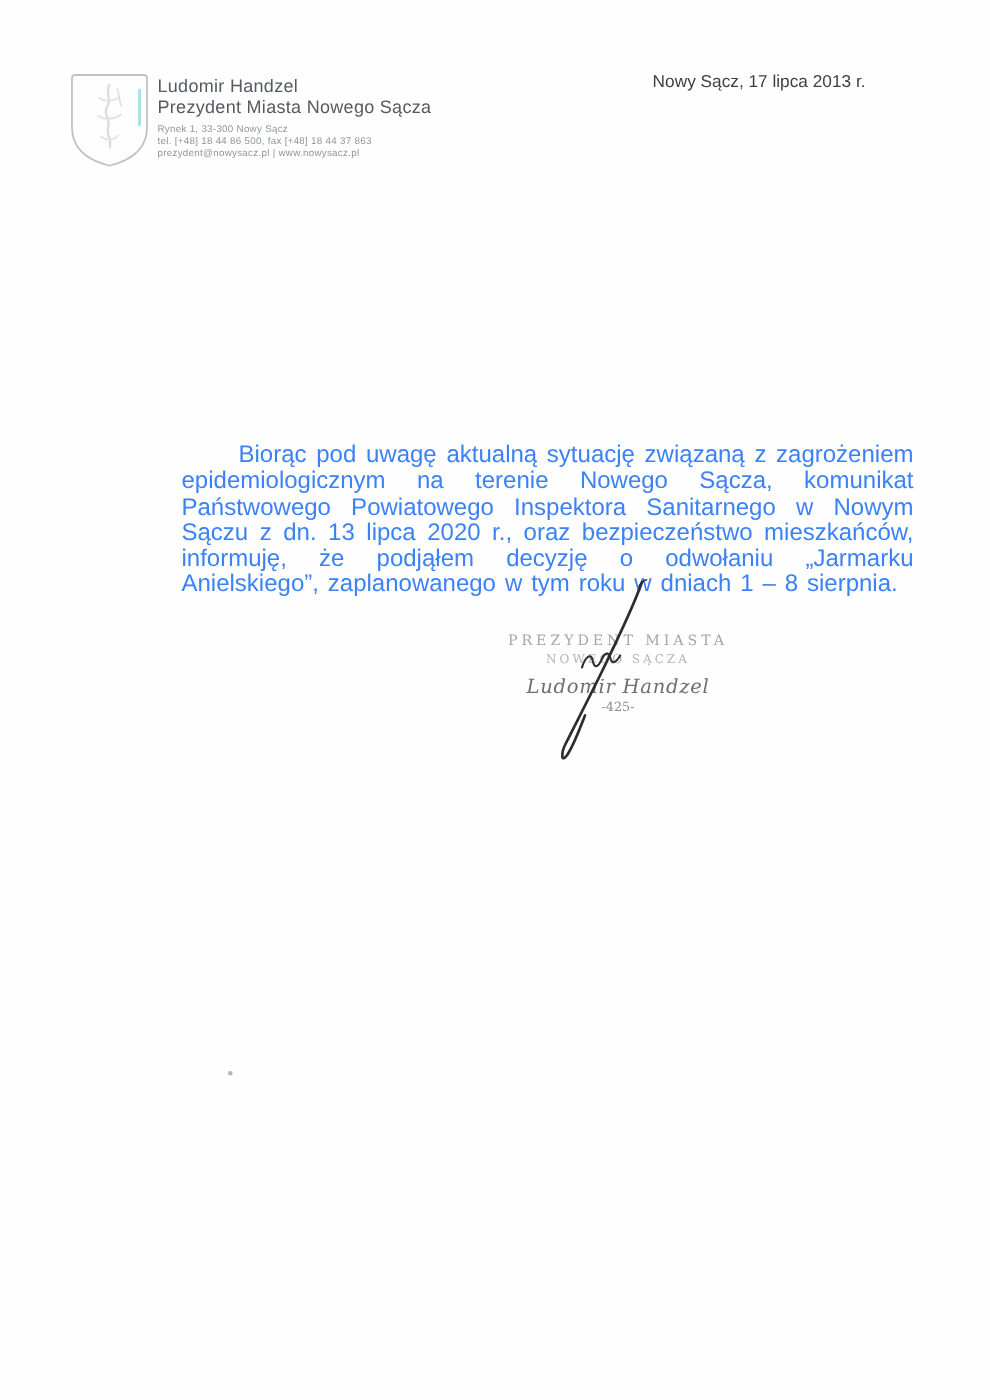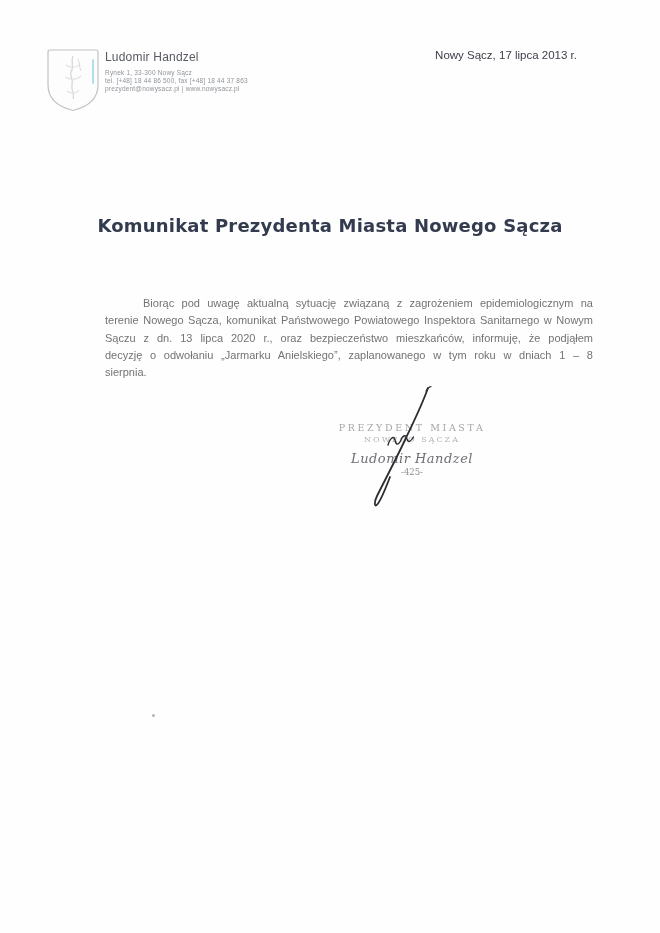--- a/index.html
+++ b/index.html
@@ -73,25 +73,25 @@
     font-weight: bold;
     font-size: 18px;
     color: #333b4e;
     letter-spacing: 0.2px;
   }
 
   
   .doc-body {
     position: absolute;
     top: 295px;
-    left: 105px;
+    left: 121px;
     width: 488px;
-    font-size: 11px;
+    font-size: 16px;
     line-height: 17.3px;
-    color: #737373;
+    color: #3b82f6;
     text-align: justify;
     text-indent: 38px;
     word-spacing: 1.5px;
   }
 
   
   .signature-block {
     position: absolute;
     left: 328px;
     top: 422px;
@@ -162,31 +162,31 @@
   <div class="letterhead">
     <svg class="coat" viewBox="0 0 56 66" aria-hidden="true">
       <path d="M3,5 Q3,3 5,3 L51,3 Q53,3 53,5 L53,38 C53,53 42,60 28,63.5 C14,60 3,53 3,38 Z" fill="#fdfdfd" stroke="#c2c2c2" stroke-width="1.2"></path>
       <path d="M28,9 C25,15 30,19 26,25 C24,29 29,33 27,38 C26,43 30,47 28,52" fill="none" stroke="#d9d9d9" stroke-width="1.4"></path>
       <path d="M21,18 C24,21 32,21 35,17 M20,30 C24,33 32,33 36,29 M22,44 C26,47 31,47 34,43" fill="none" stroke="#e2e2e2" stroke-width="1.2"></path>
       <path d="M33,12 C35,16 34,20 36,24" fill="none" stroke="#dcdcdc" stroke-width="1"></path>
     </svg>
 
     <div class="sender">
       <div class="sender-name">Ludomir Handzel</div>
+      <div class="sender-title">Prezydent Miasta Nowego Sącza</div>
       <div class="sender-address">
         <div class="addr-line">Rynek 1, 33-300 Nowy Sącz</div>
         <div class="addr-line">tel. [+48] 18 44 86 500, fax [+48] 18 44 37 863</div>
         <div class="addr-line">prezydent@nowysacz.pl | www.nowysacz.pl</div>
       </div>
     </div>
 
     <div class="date-line">Nowy Sącz, 17 lipca 2013 r.</div>
   </div>
 
-  <div class="doc-title">Komunikat Prezydenta Miasta Nowego Sącza</div>
 
   <div class="doc-body">Biorąc pod uwagę aktualną sytuację związaną z zagrożeniem epidemiologicznym na terenie Nowego Sącza, komunikat Państwowego Powiatowego Inspektora Sanitarnego w Nowym Sączu z dn. 13 lipca 2020 r., oraz bezpieczeństwo mieszkańców, informuję, że podjąłem decyzję o odwołaniu „Jarmarku Anielskiego”, zaplanowanego w tym roku w dniach 1 – 8 sierpnia.</div>
 
   <div class="signature-block">
     <div class="stamp-line1">PREZYDENT MIASTA</div>
     <div class="stamp-line2">NOWEGO SĄCZA</div>
     <div class="signer-name">Ludomir Handzel</div>
     <div class="stamp-number">-425-</div>
   </div>
 

